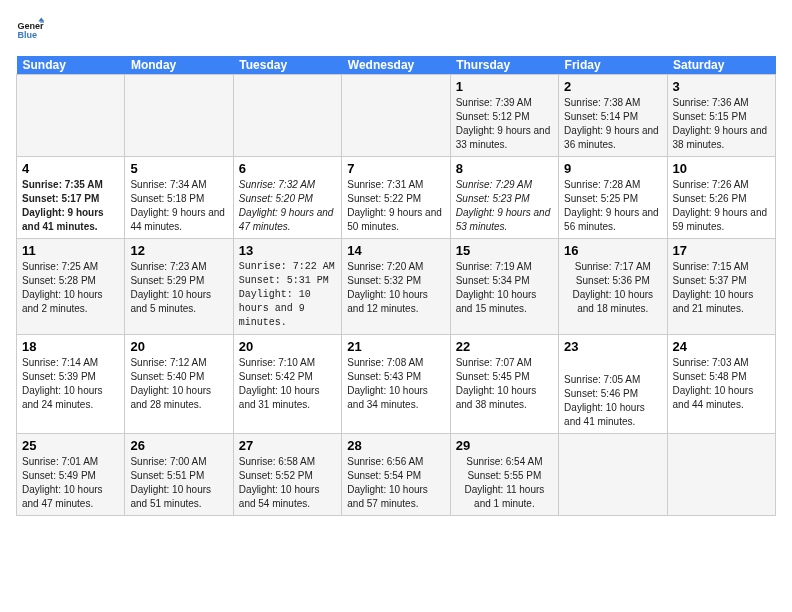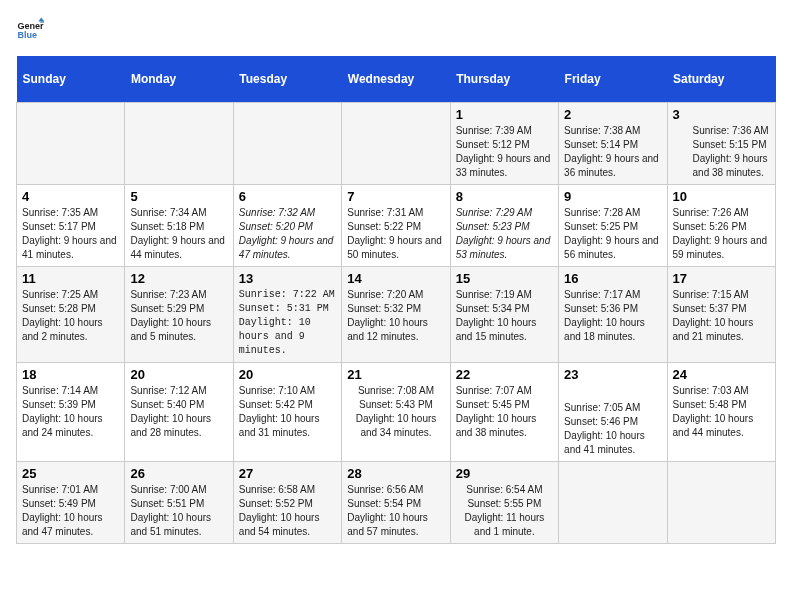--- a/index.html
+++ b/index.html
@@ -36,24 +36,24 @@
     .subtitle {
       font-size: 15px;
       color: #444;
     }
     table {
       width: 100%;
       border-collapse: collapse;
       font-size: 11px;
     }
     thead tr th {
-      background-color: #1d4ed8;
+      background-color: #3b82f6;
       color: white;
       text-align: left;
-      padding: 16px 6px;
+      padding: 2px 6px;
       font-size: 12px;
       font-weight: bold;
     }
     tbody tr td {
       border: 1px solid #ccc;
       vertical-align: top;
       padding: 4px 5px;
       height: 80px;
       width: calc(100% / 7);
     }
@@ -121,29 +121,29 @@
 Daylight: 9 hours and 33 minutes.</div>
         </td>
         <td>
           <span class="day-number">2</span>
           <div class="day-info" style="white-space: pre-line;">Sunrise: 7:38 AM
 Sunset: 5:14 PM
 Daylight: 9 hours and 36 minutes.</div>
         </td>
         <td>
           <span class="day-number">3</span>
-          <div class="day-info" style="white-space: pre-line; margin-left: 20px;">Sunrise: 7:36 AM
+          <div class="day-info" style="white-space: pre-line;">Sunrise: 7:36 AM
 Sunset: 5:15 PM
 Daylight: 9 hours and 38 minutes.</div>
         </td>
       </tr>
       <tr>
         <td>
           <span class="day-number">4</span>
-          <div class="day-info" style="white-space: pre-line;">Sunrise: 7:35 AM
+          <div class="day-info" style="white-space: pre-line; font-weight: bold;">Sunrise: 7:35 AM
 Sunset: 5:17 PM
 Daylight: 9 hours and 41 minutes.</div>
         </td>
         <td>
           <span class="day-number">5</span>
           <div class="day-info" style="white-space: pre-line;">Sunrise: 7:34 AM
 Sunset: 5:18 PM
 Daylight: 9 hours and 44 minutes.</div>
         </td>
         <td>
@@ -203,21 +203,21 @@
 Daylight: 10 hours and 12 minutes.</div>
         </td>
         <td>
           <span class="day-number">15</span>
           <div class="day-info" style="white-space: pre-line;">Sunrise: 7:19 AM
 Sunset: 5:34 PM
 Daylight: 10 hours and 15 minutes.</div>
         </td>
         <td>
           <span class="day-number">16</span>
-          <div class="day-info" style="white-space: pre-line;">Sunrise: 7:17 AM
+          <div class="day-info" style="white-space: pre-line; text-align: center;">Sunrise: 7:17 AM
 Sunset: 5:36 PM
 Daylight: 10 hours and 18 minutes.</div>
         </td>
         <td>
           <span class="day-number">17</span>
           <div class="day-info" style="white-space: pre-line;">Sunrise: 7:15 AM
 Sunset: 5:37 PM
 Daylight: 10 hours and 21 minutes.</div>
         </td>
       </tr>
@@ -235,21 +235,21 @@
 Daylight: 10 hours and 28 minutes.</div>
         </td>
         <td>
           <span class="day-number">20</span>
           <div class="day-info" style="white-space: pre-line;">Sunrise: 7:10 AM
 Sunset: 5:42 PM
 Daylight: 10 hours and 31 minutes.</div>
         </td>
         <td>
           <span class="day-number">21</span>
-          <div class="day-info" style="white-space: pre-line; text-align: center;">Sunrise: 7:08 AM
+          <div class="day-info" style="white-space: pre-line;">Sunrise: 7:08 AM
 Sunset: 5:43 PM
 Daylight: 10 hours and 34 minutes.</div>
         </td>
         <td>
           <span class="day-number">22</span>
           <div class="day-info" style="white-space: pre-line;">Sunrise: 7:07 AM
 Sunset: 5:45 PM
 Daylight: 10 hours and 38 minutes.</div>
         </td>
         <td>

